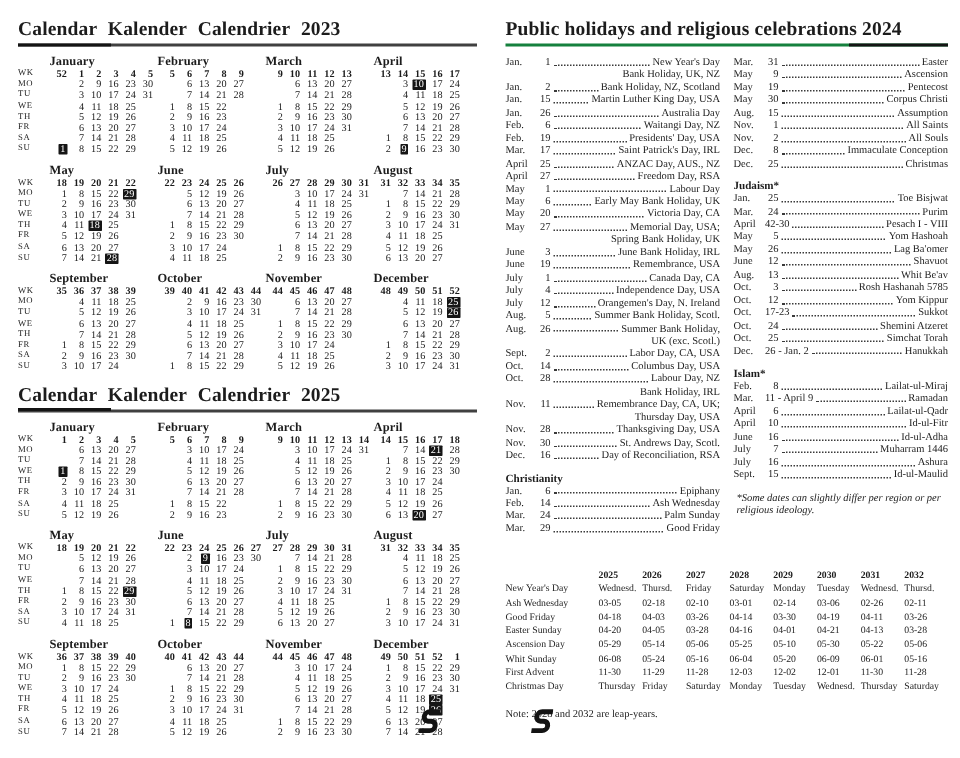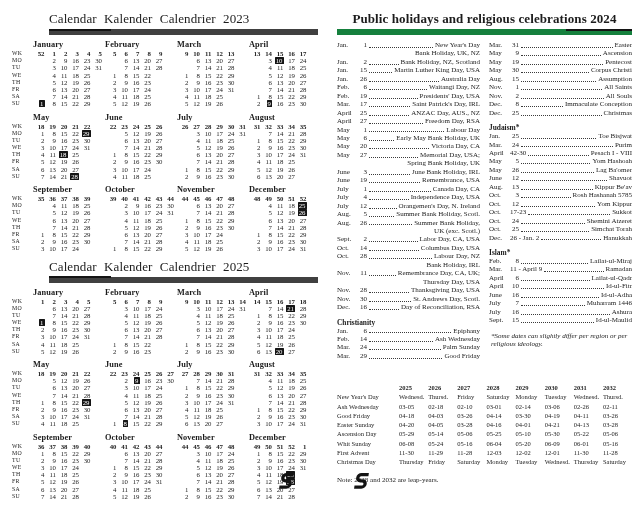--- a/index.html
+++ b/index.html
@@ -4,26 +4,26 @@
 <style>
   * { margin:0; padding:0; box-sizing:border-box; }
   html,body { width:640px; height:505px; background:#ffffff; overflow:hidden;
     font-family:"Liberation Serif","DejaVu Serif",serif; color:#1c1c1c; }
   .spread { position:relative; width:640px; height:505px; }
   .page { position:absolute; top:12px; }
   .pleft { left:12px; width:306px; }
   .pright { left:337px; width:295px; }
 
   
-  .cal-title { position:relative; font-size:13px; line-height:14px; font-weight:400;
-    word-spacing:4px; padding-bottom:3px; border-bottom:6px solid #404040; letter-spacing:.1px;margin-left:37px; }
+  .cal-title { position:relative; font-size:13px; line-height:14px; font-weight:700;
+    word-spacing:4px; padding-bottom:3px; border-bottom:2px solid #404040; letter-spacing:.1px; }
   .cal-title::after { content:""; position:absolute; left:0; bottom:-1.5px; width:62px; height:2px; background:#141414; }
   .t2 { margin-top:7px; }
-  .ph-title { position:relative; font-size:13px; line-height:14px; font-weight:700; text-align:center;
-    padding-bottom:3px; border-bottom:6px solid #15803d; letter-spacing:.1px; }
+  .ph-title { position:relative; font-size:13px; line-height:14px; font-weight:700; text-align:left;
+    padding-bottom:3px; border-bottom:2px solid #15803d; letter-spacing:.1px; }
   .ph-title::after { content:""; position:absolute; right:0; bottom:-1.5px; width:66px; height:2px; background:#141414; }
 
   
   .cal-band { display:flex; margin-top:4px; }
   .day-col { width:21px; }
   .mn { font-size:8.3px; font-weight:700; height:11px; line-height:11px; letter-spacing:.1px; }
   .dl { font-size:5.8px; height:7.2px; line-height:7.4px; letter-spacing:.4px; color:#222; }
   .month { width:69px; margin-right:3px; }
   .month:last-child { margin-right:0; }
   .mrow { display:flex; height:7.2px; line-height:7.2px; font-size:6.8px; }
@@ -2044,21 +2044,21 @@
             <div class="hd">
               <span class="hd-m">June</span>
               <span class="hd-n">12</span>
               <span class="hd-dots"></span>
               <span class="hd-t">Shavuot</span>
             </div>
             <div class="hd">
               <span class="hd-m">Aug.</span>
               <span class="hd-n">13</span>
               <span class="hd-dots"></span>
-              <span class="hd-t">Kippur Be'av</span>
+              <span class="hd-t">Whit Be'av</span>
             </div>
             <div class="hd">
               <span class="hd-m">Oct.</span>
               <span class="hd-n">3</span>
               <span class="hd-dots"></span>
               <span class="hd-t">Rosh Hashanah 5785</span>
             </div>
             <div class="hd">
               <span class="hd-m">Oct.</span>
               <span class="hd-n">12</span>

